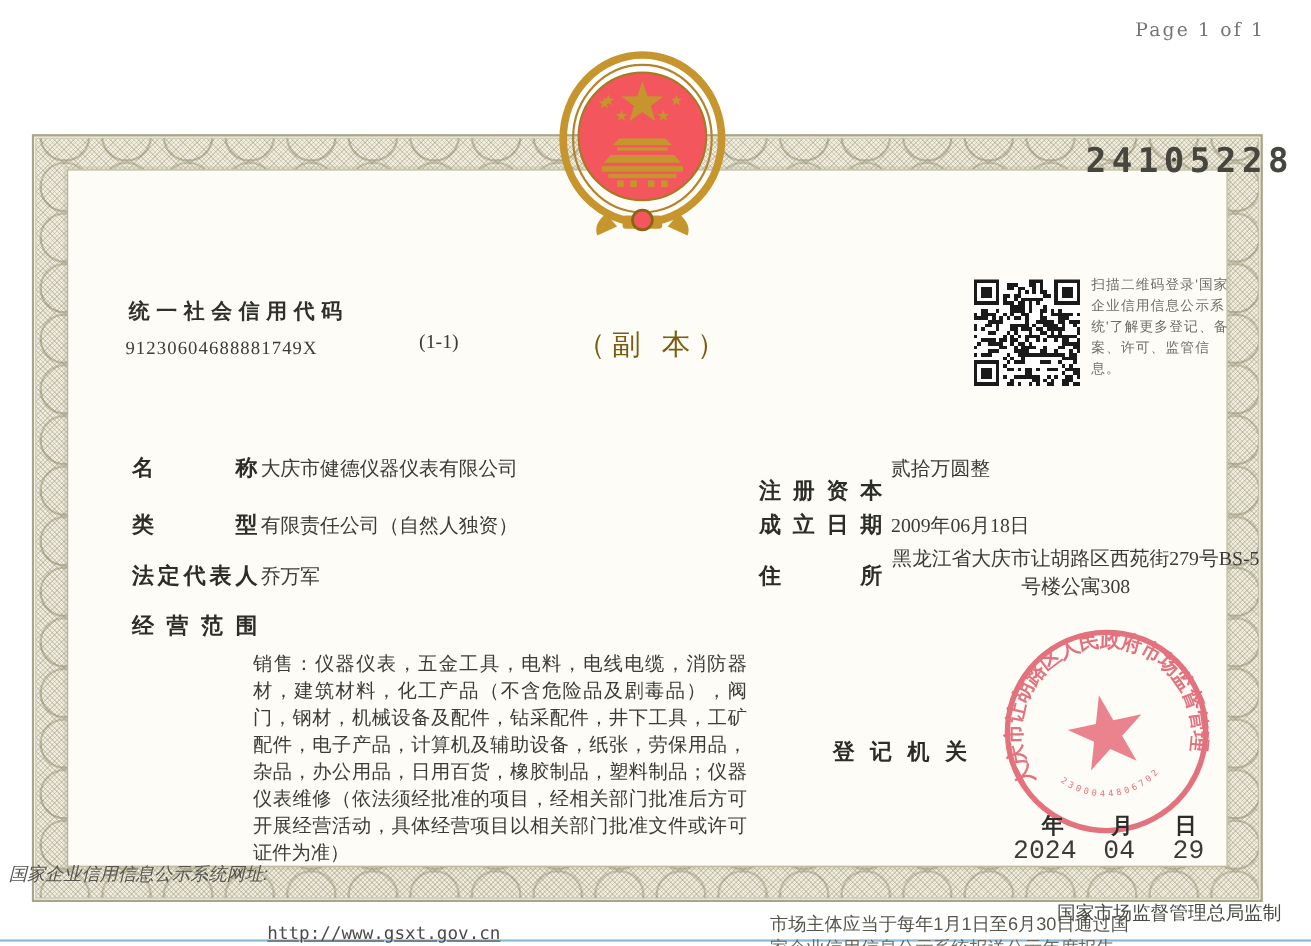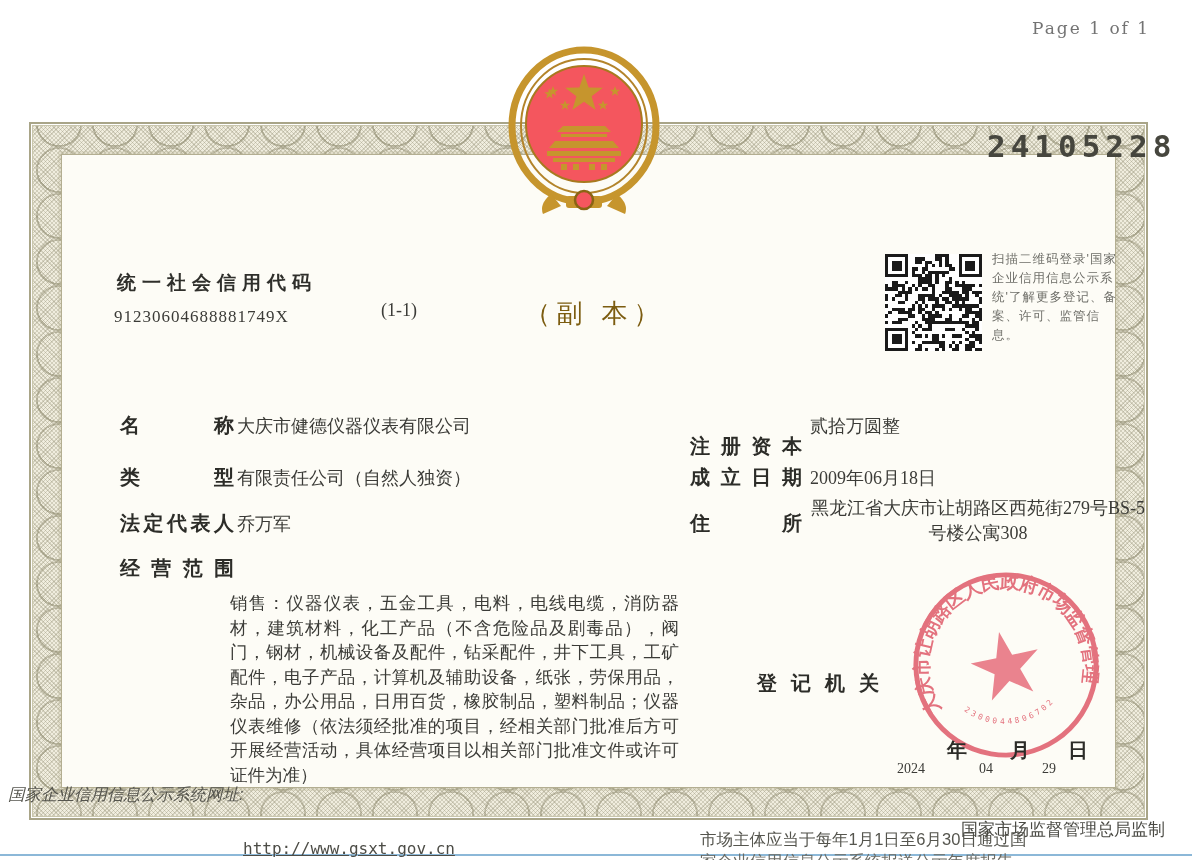--- a/index.html
+++ b/index.html
@@ -78,21 +78,21 @@
   .fld-date-l   {left:659px;top:340px;width:112px;}
   .fld-date-v   {left:779px;top:342px;width:340px;}
   .fld-addr-l   {left:659px;top:386px;width:112px;}
   .fld-addr-v   {left:779px;top:372px;width:336px;text-align:center;}
   .fld-auth-l   {left:726px;top:546px;width:122px;}
   
   .seal{left:876px;top:442px;width:198px;height:198px;opacity:.88;}
   .seal svg{width:100%;height:100%;}
   .date-label{font-weight:bold;color:#2c2c28;font-size:20px;top:613px;}
   .dl-y{left:916px;} .dl-m{left:979px;} .dl-d{left:1037px;}
-  .date-num{font-family:Liberation Serif, serif;font-size:14px;color:#3b3b37;top:637px;}
+  .date-num{font-family:Liberation Mono, monospace;font-size:24px;color:#3b3b37;top:637px;margin-left:24px;}
   .dn-y{left:866px;} .dn-m{left:948px;} .dn-d{left:1011px;}
   
   .footer-line{position:absolute;left:0;top:854px;width:1192px;height:2px;background:#8cb8d8;z-index:0;}
   .site-label{position:absolute;left:8px;top:784px;font-size:16.5px;color:#55554e;z-index:1;font-style:italic;}
   .site-url{position:absolute;left:243px;top:839px;font-family:"DejaVu Sans Mono", monospace;font-size:16px;color:#4c4c46;z-index:1;text-decoration:underline;}
   .notice1{position:absolute;left:700px;top:829px;font-size:16.5px;color:#55554e;z-index:1;}
   .notice2{position:absolute;left:700px;top:851px;font-size:16.5px;color:#6a6a63;z-index:1;}
   .issuer{position:absolute;left:961px;top:818px;font-size:17px;color:#4a4a44;z-index:1;}
 </style>
 </head>

